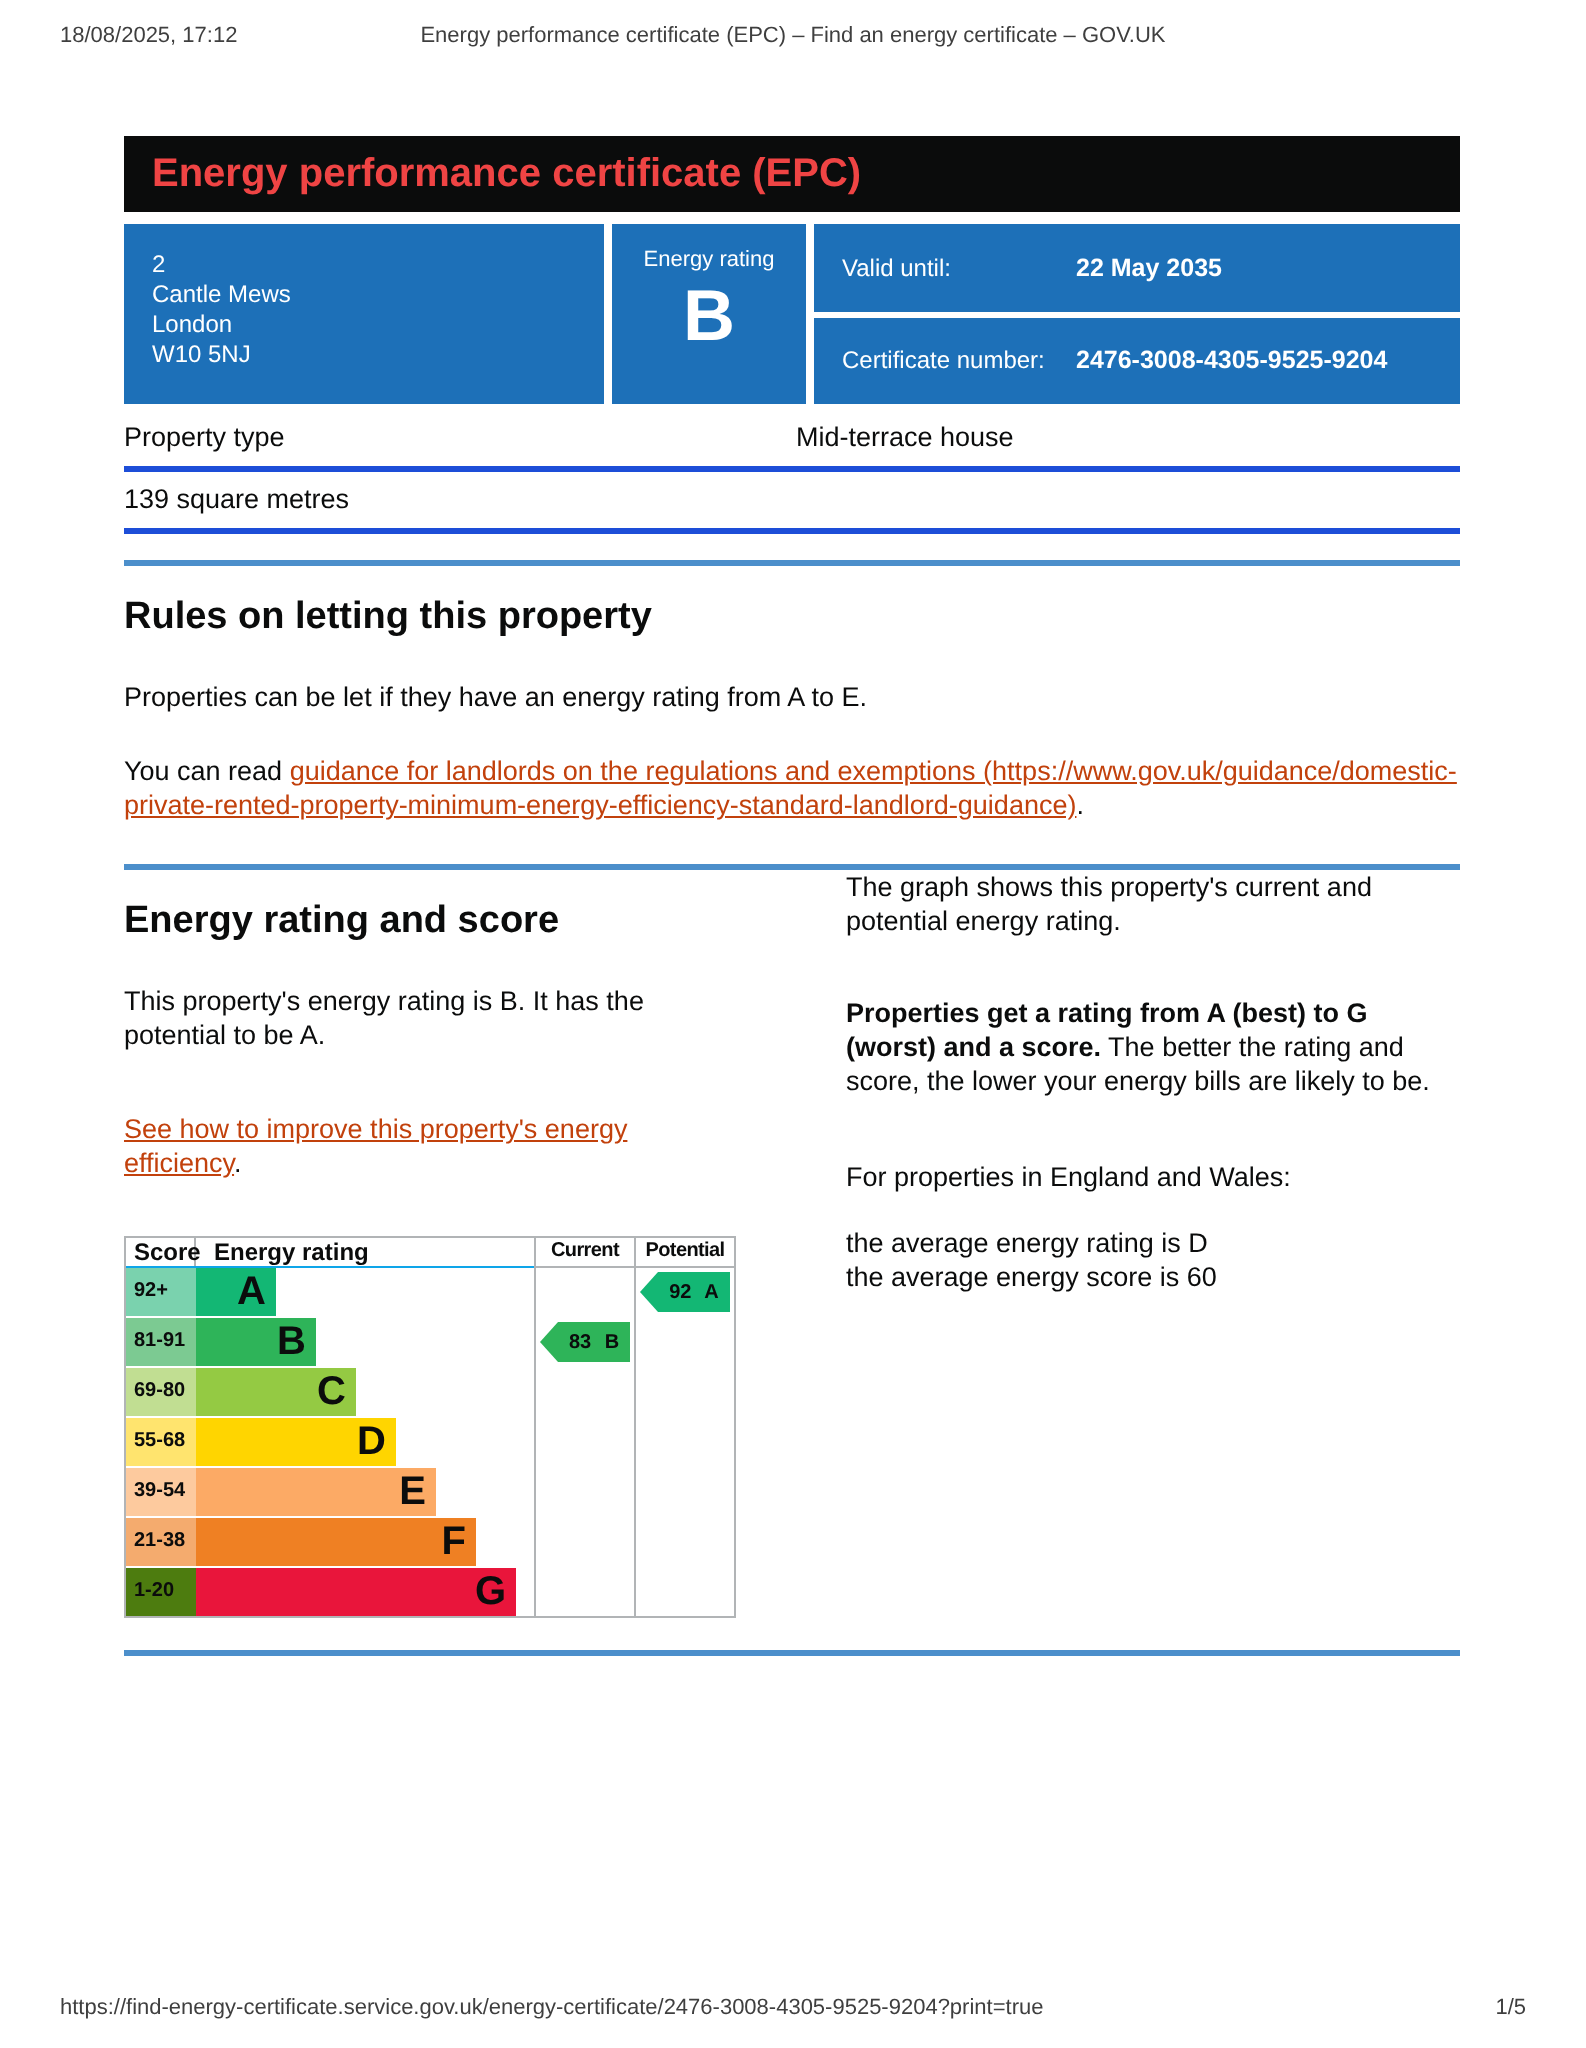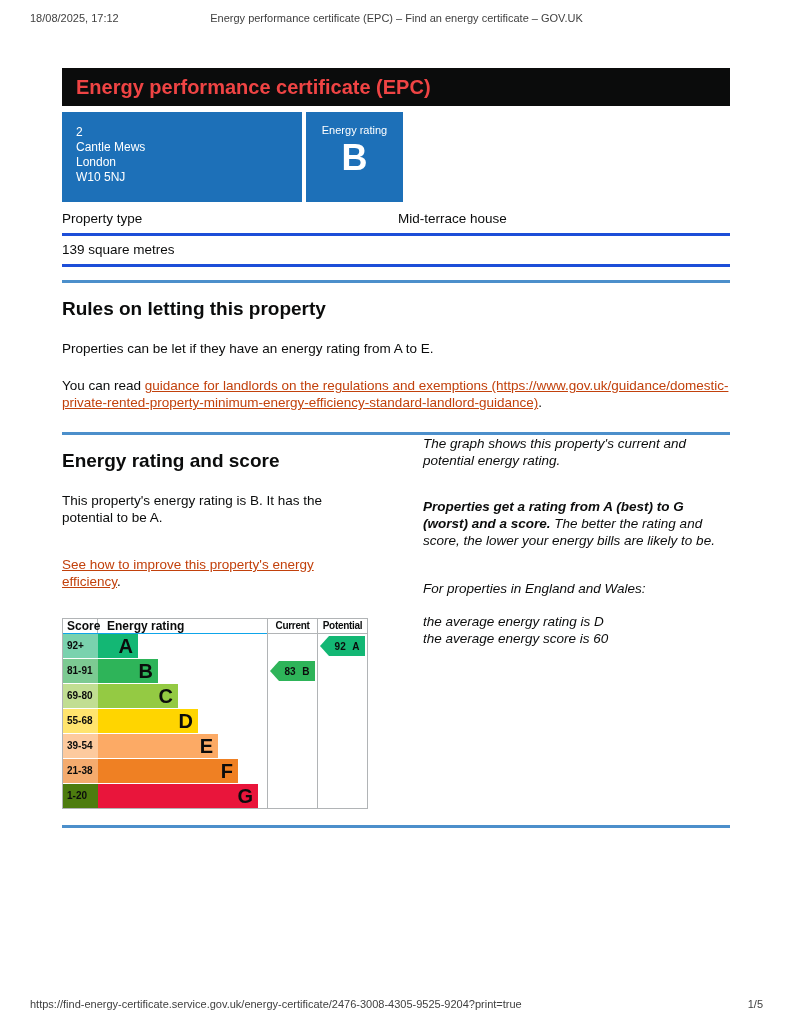--- a/index.html
+++ b/index.html
@@ -44,21 +44,21 @@
   .rule-2 { margin:21px 0 0 0; }
   .rule-3 { margin:16px 0 0 0; }
 
   h2.section-h { font-size:19px; font-weight:bold; margin:15px 0 0 0; }
   p.body-p { font-size:13.5px; line-height:17px; margin-top:20px; }
   a.gov-link { color:#c2410c; text-decoration:underline; }
 
   
   .two-col { display:flex; margin-top:0; }
   .col-left { width:306px; }
-  .col-right { margin-left:55px; width:307px;font-style:italic; }
+  .col-right { margin-left:55px; width:307px; }
   .col-right p { font-size:13.5px; line-height:17px; }
   .col-right .p2 { margin-top:29px; }
   .col-right .p3 { margin-top:31px; }
   .col-right .p4 { margin-top:16px; }
   .col-left .improve-p { margin-top:30px; }
 
   
   .epc-chart { margin-top:28px; width:306px; border:1px solid #b1b4b6; display:flex; background:#fff; }
   .chart-left { flex:1; }
   .chart-head { display:flex; height:15px; border-bottom:1px solid #0ea5e9; font-size:12px; font-weight:bold; line-height:14px; }
@@ -90,20 +90,30 @@
   <div class="content">
 
     <div class="banner">Energy performance certificate (EPC)</div>
 
     <div class="boxes">
       <div class="bluebox box-address" style="background: rgb(29, 112, 184);">2<br>Cantle Mews<br>London<br>W10 5NJ</div>
       <div class="bluebox box-rating" style="background: rgb(29, 112, 184);">
         <div class="lbl">Energy rating</div>
         <div class="val">B</div>
       </div>
+      <div class="box-stack">
+        <div class="bluebox box-kv" style="background: rgb(29, 112, 184);">
+          <span class="k">Valid until:</span>
+          <span class="v">22 May 2035</span>
+        </div>
+        <div class="bluebox box-kv" style="background: rgb(29, 112, 184);">
+          <span class="k">Certificate number:</span>
+          <span class="v">2476-3008-4305-9525-9204</span>
+        </div>
+      </div>
     </div>
 
     <div class="prop-table">
         <div class="prop-row">
           <div class="pl">Property type</div>
           <div class="pv">Mid-terrace house</div>
         </div>
         <div class="prop-row">
           <div class="pv">139 square metres</div>
         </div>

